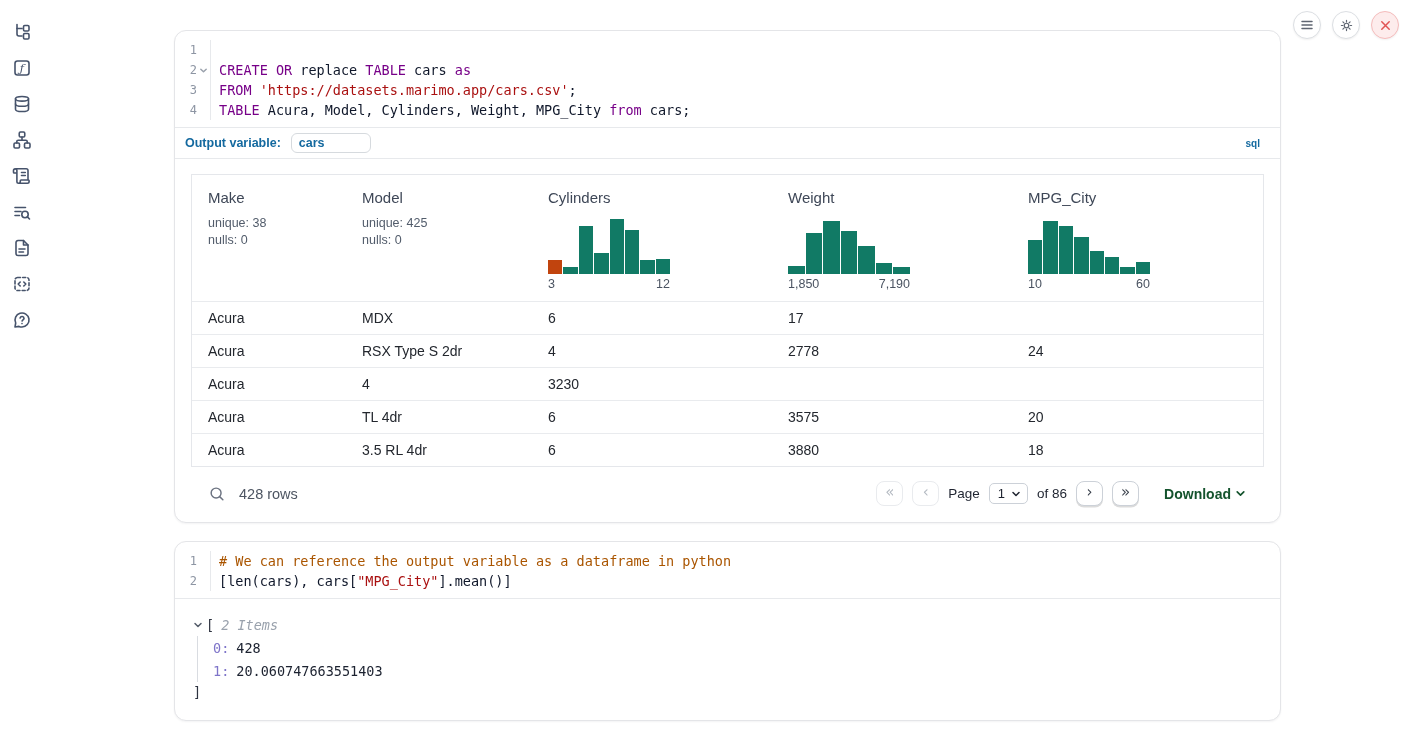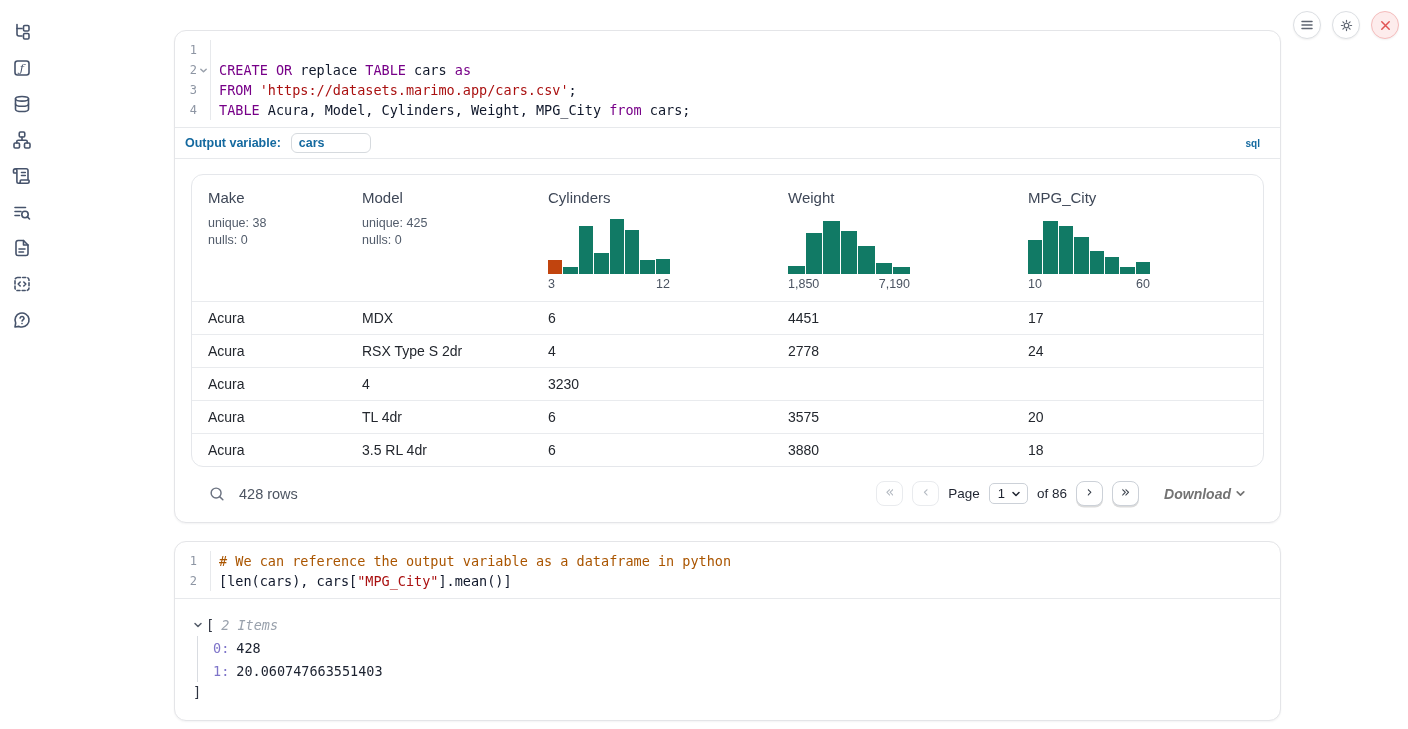--- a/index.html
+++ b/index.html
@@ -42,21 +42,21 @@
   .outvar-bar { border-top:1px solid #e7e9ec; border-bottom:1px solid #e7e9ec;
                 display:flex; align-items:center; gap:10px; padding:5px 20px 5px 10px; }
   .outvar-label { color:#14699f; font-weight:bold; font-size:12.5px; }
   .outvar-input { width:80px; border:1px solid #d6dade; border-radius:6px; padding:2px 7px;
                   font-size:12.5px; font-weight:bold; color:#14699f;
                   font-family:"Liberation Sans", sans-serif; outline:none; }
   .lang-badge { margin-left:auto; color:#14699f; font-weight:bold; font-size:10px; }
 
   
   .table-wrap { padding:15px 16px 0 16px; }
-  .data-table { border:1px solid #e5e7eb; border-radius:12px; overflow:hidden; }
+  .data-table { border:1px solid #e5e7eb; border-radius:0; overflow:hidden; }
   .thead, .trow { display:grid; grid-template-columns:154px 186px 240px 240px 1fr; }
   .th { padding:14px 16px 10px; cursor:pointer; }
   .th-title { font-size:15px; color:#3e4757; }
   .th-stats { margin-top:9px; font-size:12.5px; color:#525c6b; line-height:16.5px; }
   .hist { margin-top:13px; width:122px; }
   .hist-bars { display:flex; align-items:flex-end; gap:1px; height:55px; }
   .hist-bar { flex:1; background:#117a65; }
   .hist-bar.hl { background:#c1440e; }
   .hist-labels { display:flex; justify-content:space-between; font-size:12.5px;
                  color:#4a5361; margin-top:3px; }
@@ -70,22 +70,22 @@
   .pager { margin-left:auto; display:flex; align-items:center; gap:9px; }
   .page-btn { width:27px; height:25px; border-radius:8px; display:flex; align-items:center;
               justify-content:center; font-size:15px; background:#fff; cursor:pointer;
               font-family:"DejaVu Sans", sans-serif; line-height:1; padding-bottom:2px; }
   .page-btn.disabled { border:1px solid #e9ebee; color:#b4bac2; }
   .page-btn.enabled  { border:1px solid #ccd1d8; color:#3a414c; box-shadow:0 1.5px 0 rgba(0,0,0,.14); }
   .page-label { font-size:13.5px; color:#1f2430; }
   .page-select { display:flex; align-items:center; gap:6px; border:1px solid #ccd1d8;
                  border-radius:5px; padding:2px 6px 2px 8px; font-size:13px; color:#1f2430;
                  cursor:pointer; background:#fff; }
-  .download { margin-left:16px; display:flex; align-items:center; gap:4px; color:#737373;
-              font-size:14px; font-weight:bold; cursor:pointer;font-style:italic; }
+  .download { margin-left:16px; display:flex; align-items:center; gap:4px; color:#14532d;
+              font-size:14px; font-weight:bold; cursor:pointer; }
   .chev { color:inherit; display:inline-flex; }
 
   
   .py-output { padding:15px 16px 18px 18px; font-family:"DejaVu Sans Mono", monospace;
                font-size:13.5px; color:#222836; }
   .tree-head { display:flex; align-items:center; height:22px; }
   .tree-toggle { width:13px; display:inline-flex; color:#565e6b; cursor:pointer; }
   .tree-bracket { color:#2d3340; }
   .tree-items-label { color:#9aa2ad; font-style:italic; margin-left:7px; }
   .tree-body { margin-left:4px; border-left:1px solid #d9dce1; padding-left:15px; }
@@ -297,21 +297,20 @@
                 <span>60</span>
               </div>
             </div>
           </div>
         </div>
         <div id="table-rows">
             <div class="trow">
               <div class="tcell">Acura</div>
               <div class="tcell">MDX</div>
               <div class="tcell">6</div>
-              <div class="tcell">4451</div>
               <div class="tcell">17</div>
             </div>
             <div class="trow">
               <div class="tcell">Acura</div>
               <div class="tcell">RSX Type S 2dr</div>
               <div class="tcell">4</div>
               <div class="tcell">2778</div>
               <div class="tcell">24</div>
             </div>
             <div class="trow">

